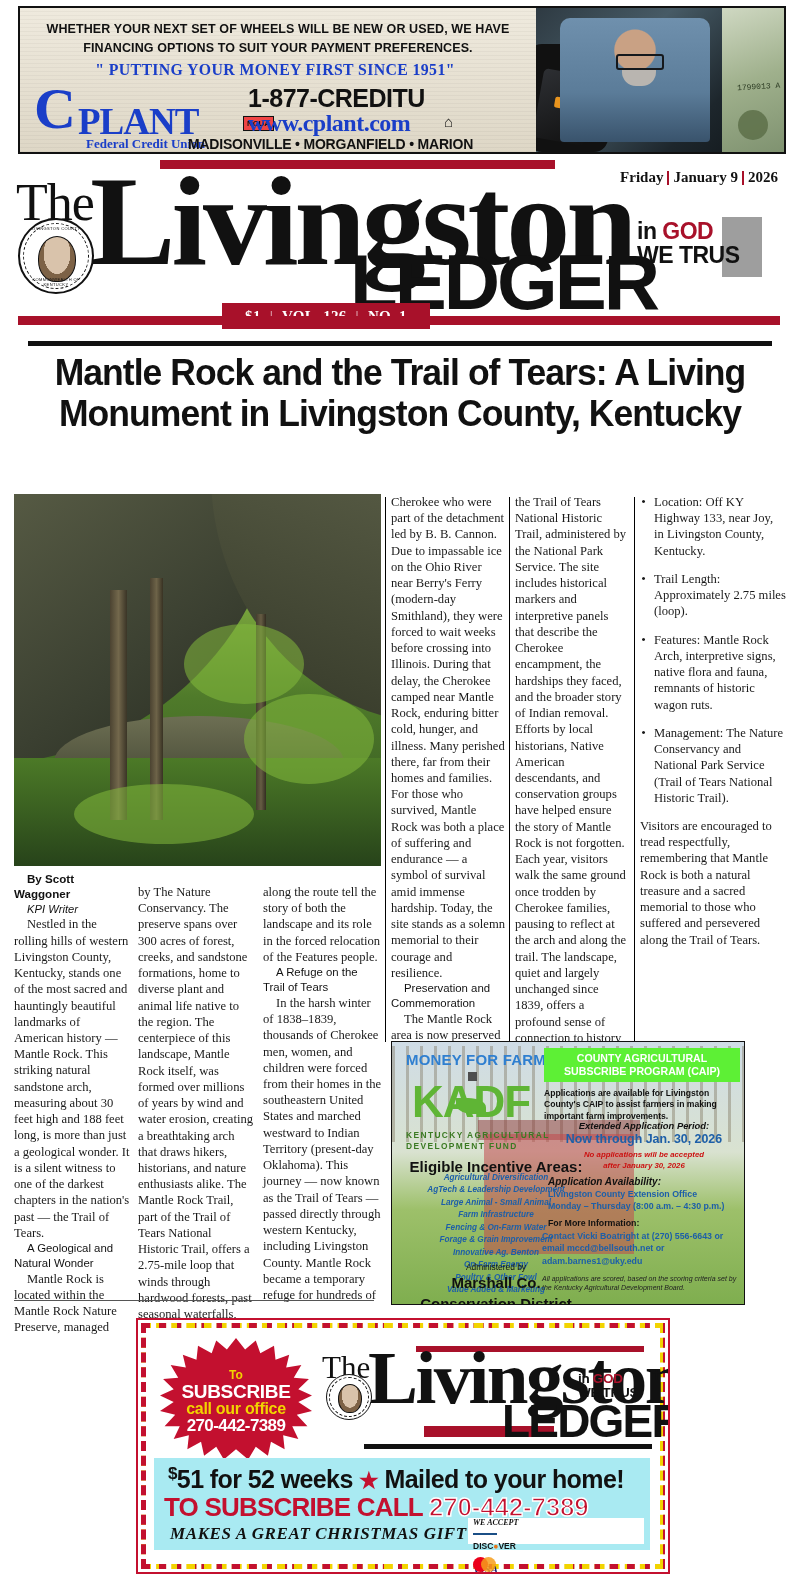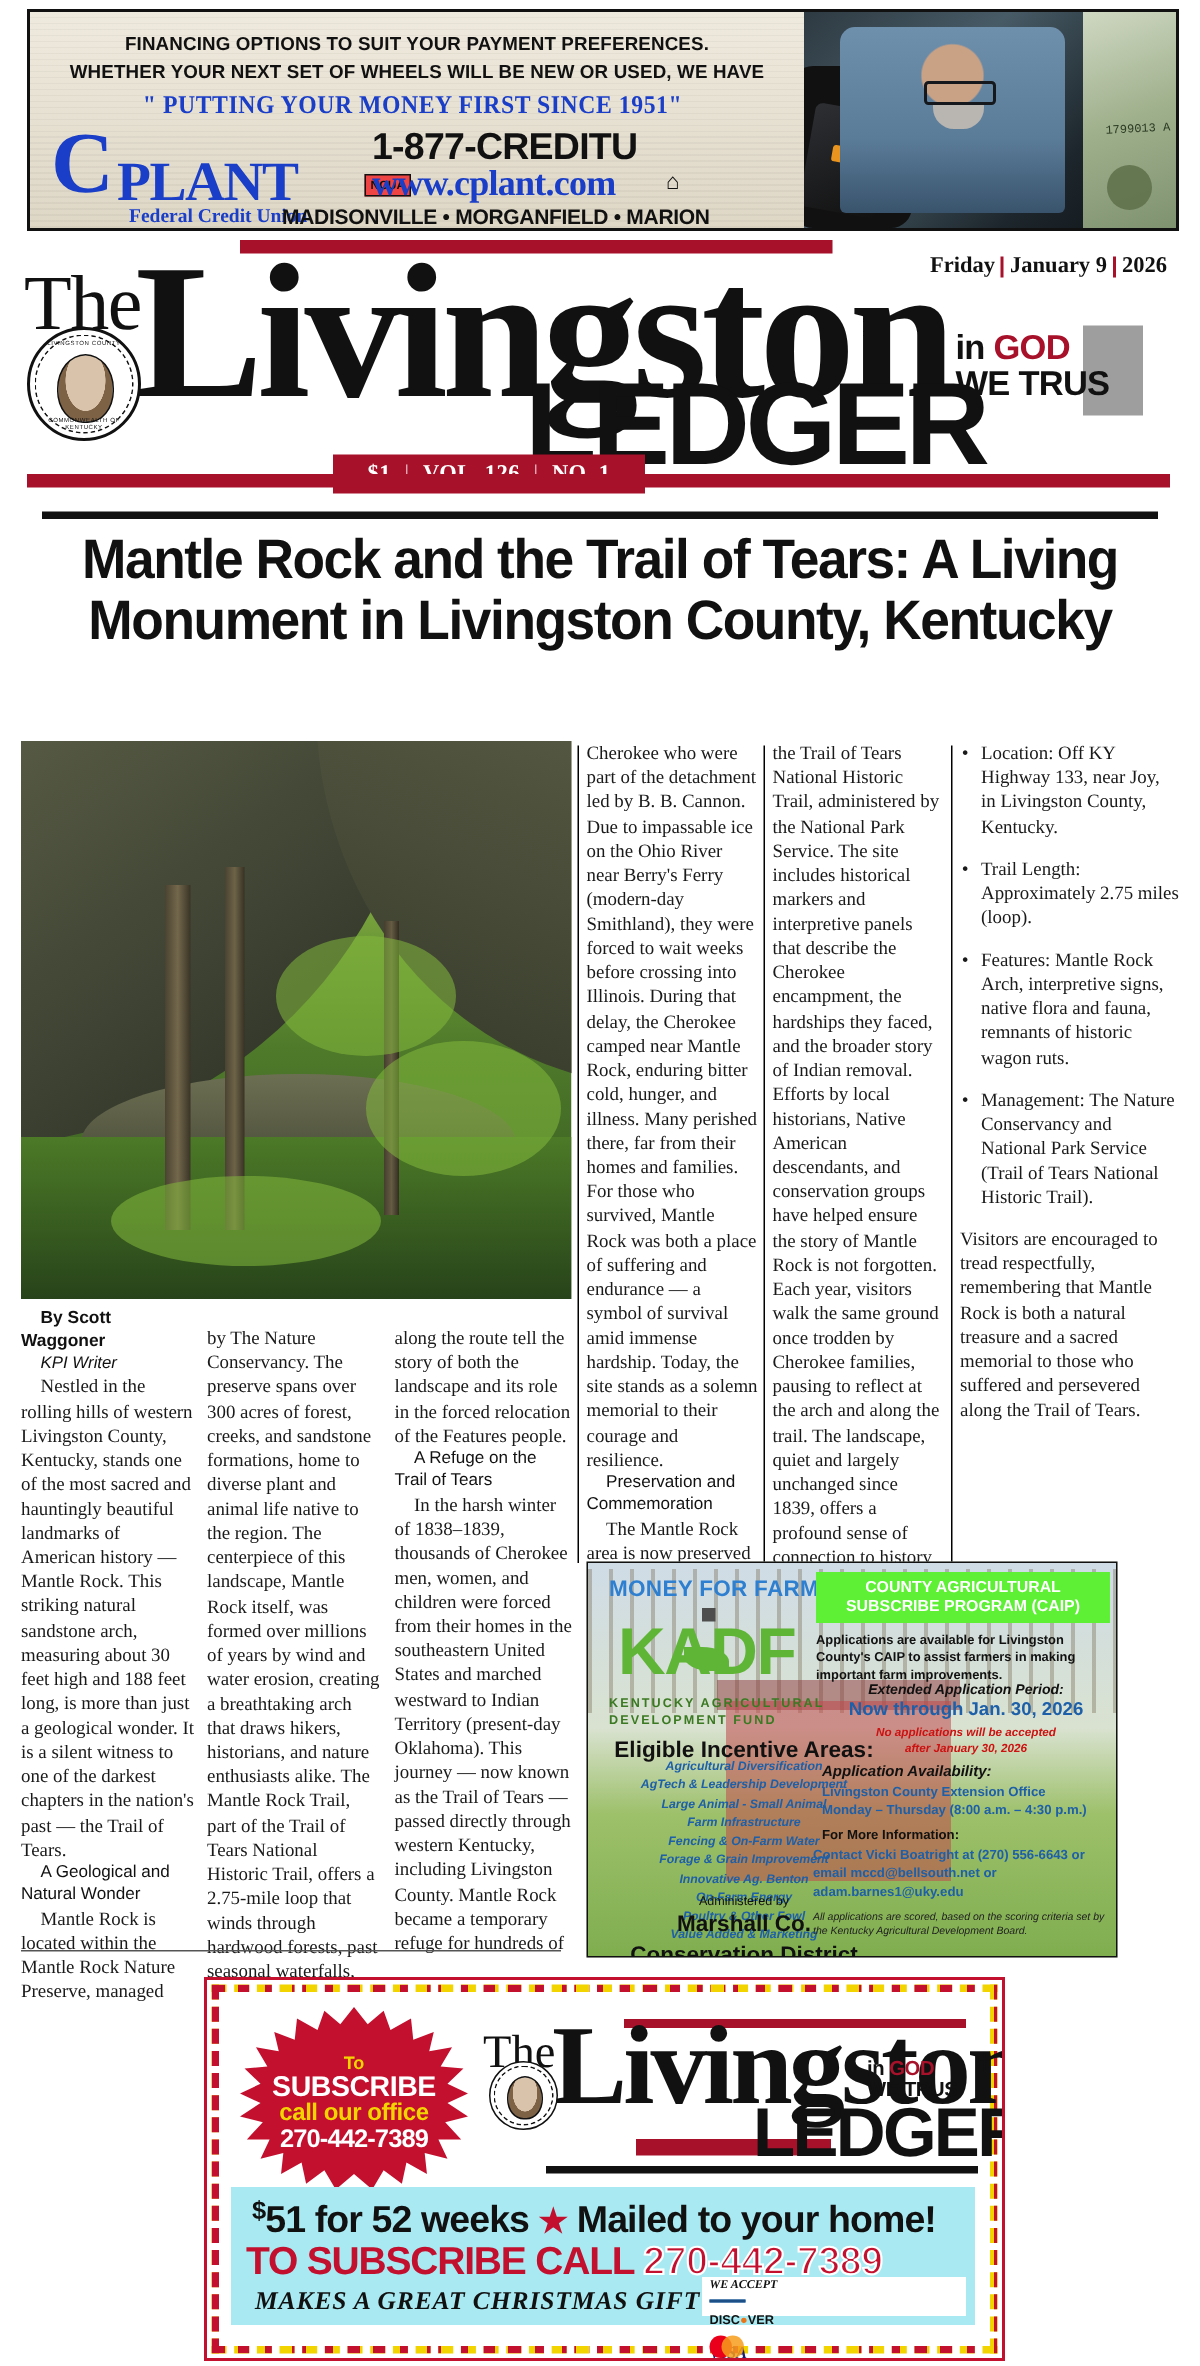--- a/index.html
+++ b/index.html
@@ -183,22 +183,22 @@
 </style>
 </head>
 <body>
 
 <div class="page">
 
   <div class="topad">
     <div class="grain"></div>
     <div class="topad-left">
       <div class="topline tl1">
+        <div>WHETHER YOUR NEXT SET OF WHEELS WILL BE NEW OR USED, WE HAVE</div>
         <div>FINANCING OPTIONS TO SUIT YOUR PAYMENT PREFERENCES.</div>
-        <div>WHETHER YOUR NEXT SET OF WHEELS WILL BE NEW OR USED, WE HAVE</div>
       </div>
       <div class="tagline">" PUTTING YOUR MONEY FIRST SINCE 1951"</div>
       <div class="cplant">
         <div class="cbig">C</div>
         <div class="plant">PLANT</div>
         <div class="fcu">Federal Credit Union</div>
       </div>
       <div class="phone">1-877-CREDITU</div>
       <div class="ncua">NCUA</div>
       <div class="web">www.cplant.com</div>

